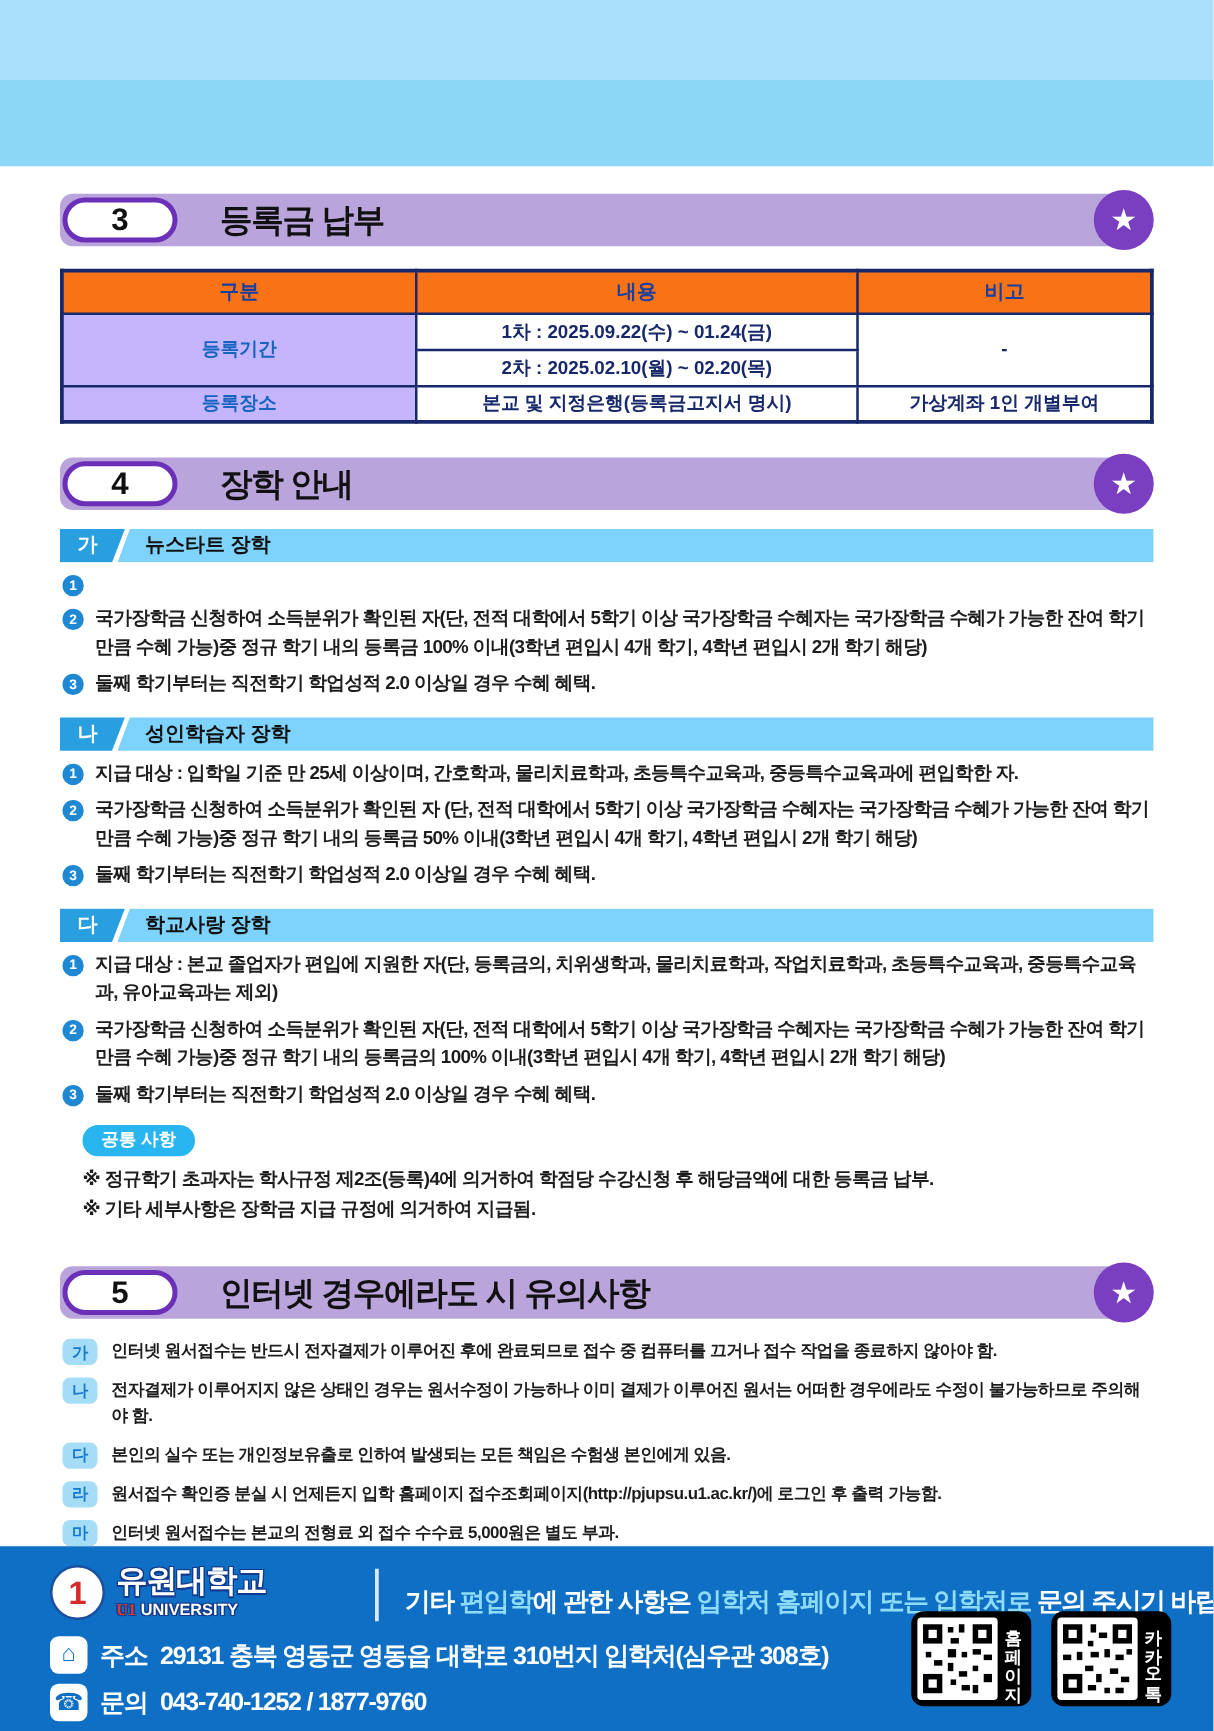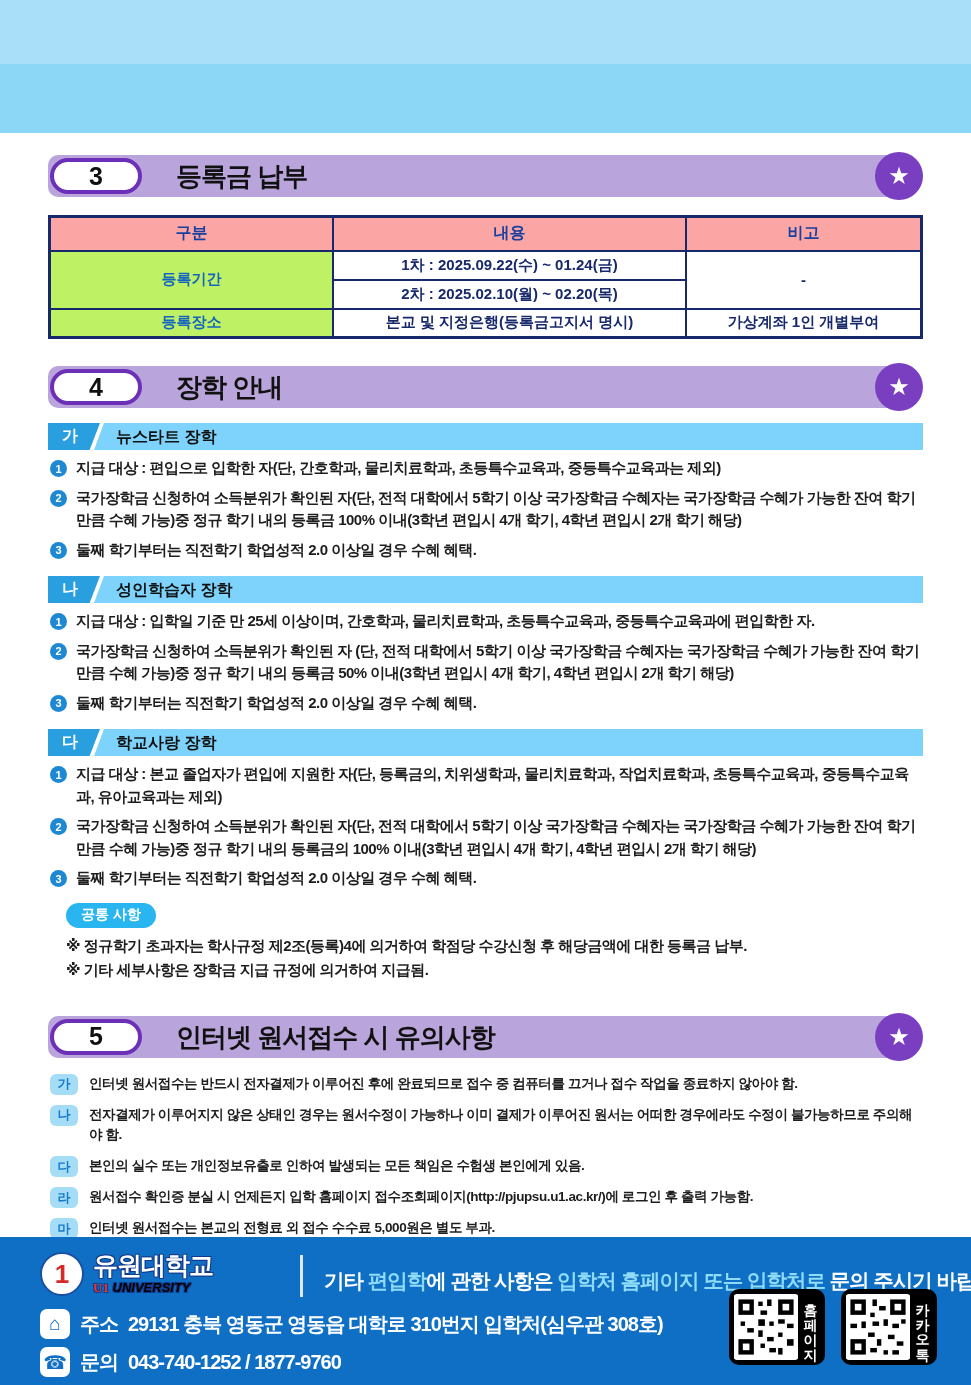--- a/index.html
+++ b/index.html
@@ -18,23 +18,23 @@
   .sec-badge { position:absolute; left:2px; top:3px; width:92px; height:36px; background:#fff;
                border:4px solid #6C2FB8; border-radius:20px; display:flex; align-items:center; justify-content:center;
                font-size:25px; font-weight:900; color:#111; }
   .sec-title { position:absolute; left:128px; top:0; height:28px; line-height:42px; font-size:26px; font-weight:900; color:#111; letter-spacing:-1px; }
   .sec-star { position:absolute; right:-13px; top:-3px; width:48px; height:48px; border-radius:50%;
               background:#7A3EC1; color:#fff; display:flex; align-items:center; justify-content:center; font-size:24px; }
 
   
   table.reg { width:100%; border-collapse:collapse; border:3px solid #17286B; margin-top:18px; table-layout:fixed; }
   table.reg th, table.reg td { border:2px solid #17286B; text-align:center; font-weight:800; }
-  table.reg th { background:#fca5a5; color:#1740A0; height:34px; font-size:16px; }
+  table.reg th { background:#f97316; color:#1740A0; height:34px; font-size:16px; }
   table.reg td { height:29px; font-size:15px; color:#17286B; background:#fff; }
-  table.reg td.lbl { background:#bef264; color:#1565C0; }
+  table.reg td.lbl { background:#c4b5fd; color:#1565C0; }
   .col1 { width:32.5%; } .col2 { width:40.5%; } .col3 { width:27%; }
 
   
   .sub-bar { display:flex; height:27px; margin-top:15px; }
   .sub-badge { width:52px; background:#2A9FE0; color:#fff; font-size:16px; font-weight:900;
                display:flex; align-items:center; justify-content:center; padding-right:8px;
                clip-path:polygon(0 0,100% 0,80% 100%,0 100%); flex:none; }
   .sub-rest { flex:1; background:#7dd3fc; clip-path:polygon(10px 0,100% 0,100% 100%,0 100%);
               margin-left:-6px; padding-left:22px; font-size:16px; font-weight:900; color:#111; line-height:27px; }
 
@@ -59,21 +59,21 @@
 
   
   .footer { position:absolute; left:0; bottom:0; width:971px; height:148px; background:#0E6FC4; }
   .f-logo { position:absolute; left:40px; top:15px; display:flex; align-items:center; gap:9px; }
   .f-emblem { width:44px; height:44px; border-radius:50%; background:#fff; border:2px solid #1B4FA0;
               display:flex; align-items:center; justify-content:center; color:#D42A2A; font-size:26px; font-weight:900; }
   .f-name { color:#fff; font-size:25px; font-weight:900; letter-spacing:-1px; line-height:1;
             text-shadow:1px 1px 0 #123A8C,-1px 1px 0 #123A8C,1px -1px 0 #123A8C,-1px -1px 0 #123A8C; }
   .f-sub { font-size:13px; font-weight:900; letter-spacing:0; margin-top:2px;
            text-shadow:1px 1px 0 #123A8C,-1px 1px 0 #123A8C,1px -1px 0 #123A8C,-1px -1px 0 #123A8C; }
-  .f-sub .red { color:#E8372C;font-family:Liberation Serif, serif; } .f-sub .white { color:#000000;font-style:italic; }
+  .f-sub .red { color:#E8372C;font-family:Liberation Serif, serif; } .f-sub .white { color:#ffffff; }
   .f-div { position:absolute; left:300px; top:18px; width:3px; height:42px; background:rgba(255,255,255,0.85); }
   .f-msg { position:absolute; left:324px; top:30px; font-size:20.5px; font-weight:800; color:#fff; letter-spacing:-1px; white-space:nowrap; }
   .f-msg .hl { color:#8FDCF8; }
   .f-row { position:absolute; left:40px; display:flex; align-items:center; gap:10px; color:#fff; }
   .f-row.addr { top:72px; } .f-row.tel { top:110px; }
   .f-icon { width:30px; height:30px; background:#fff; border-radius:7px; color:#0E6FC4; display:flex;
             align-items:center; justify-content:center; font-size:19px; flex:none; }
   .f-label { font-size:20px; font-weight:900; letter-spacing:-1px; }
   .f-val { font-size:20px; font-weight:700; letter-spacing:-1px; white-space:nowrap; }
   .f-qrs { position:absolute; right:34px; top:52px; display:flex; gap:16px; }
@@ -135,21 +135,20 @@
       <div class="sec-star">★</div>
     </div>
 
     
     <div class="sub-bar">
       <div class="sub-badge">가</div>
       <div class="sub-rest">뉴스타트 장학</div>
     </div>
     <div class="nitem">
       <div class="ncircle">1</div>
-      <div class="ntext">지급 대상 : 편입으로 입학한 자(단, 간호학과, 물리치료학과, 초등특수교육과, 중등특수교육과는 제외)</div>
     </div>
     <div class="nitem">
       <div class="ncircle">2</div>
       <div class="ntext">국가장학금 신청하여 소득분위가 확인된 자(단, 전적 대학에서 5학기 이상 국가장학금 수혜자는 국가장학금 수혜가 가능한 잔여 학기만큼 수혜 가능)중 정규 학기 내의 등록금 100% 이내(3학년 편입시 4개 학기, 4학년 편입시 2개 학기 해당)</div>
     </div>
     <div class="nitem">
       <div class="ncircle">3</div>
       <div class="ntext">둘째 학기부터는 직전학기 학업성적 2.0 이상일 경우 수혜 혜택.</div>
     </div>
 
@@ -189,21 +188,21 @@
       <div class="ntext">둘째 학기부터는 직전학기 학업성적 2.0 이상일 경우 수혜 혜택.</div>
     </div>
 
     <div class="common-pill">공통 사항</div>
     <div class="common-note">※ 정규학기 초과자는 학사규정 제2조(등록)4에 의거하여 학점당 수강신청 후 해당금액에 대한 등록금 납부.</div>
     <div class="common-note">※ 기타 세부사항은 장학금 지급 규정에 의거하여 지급됨.</div>
 
     
     <div class="sec-header mt36">
       <div class="sec-badge">5</div>
-      <div class="sec-title">인터넷 원서접수 시 유의사항</div>
+      <div class="sec-title">인터넷 경우에라도 시 유의사항</div>
       <div class="sec-star">★</div>
     </div>
 
     <div style="margin-top:16px;">
       <div class="s5item">
         <div class="s5badge">가</div>
         <div class="s5text">인터넷 원서접수는 반드시 전자결제가 이루어진 후에 완료되므로 접수 중 컴퓨터를 끄거나 접수 작업을 종료하지 않아야 함.</div>
       </div>
       <div class="s5item">
         <div class="s5badge">나</div>

